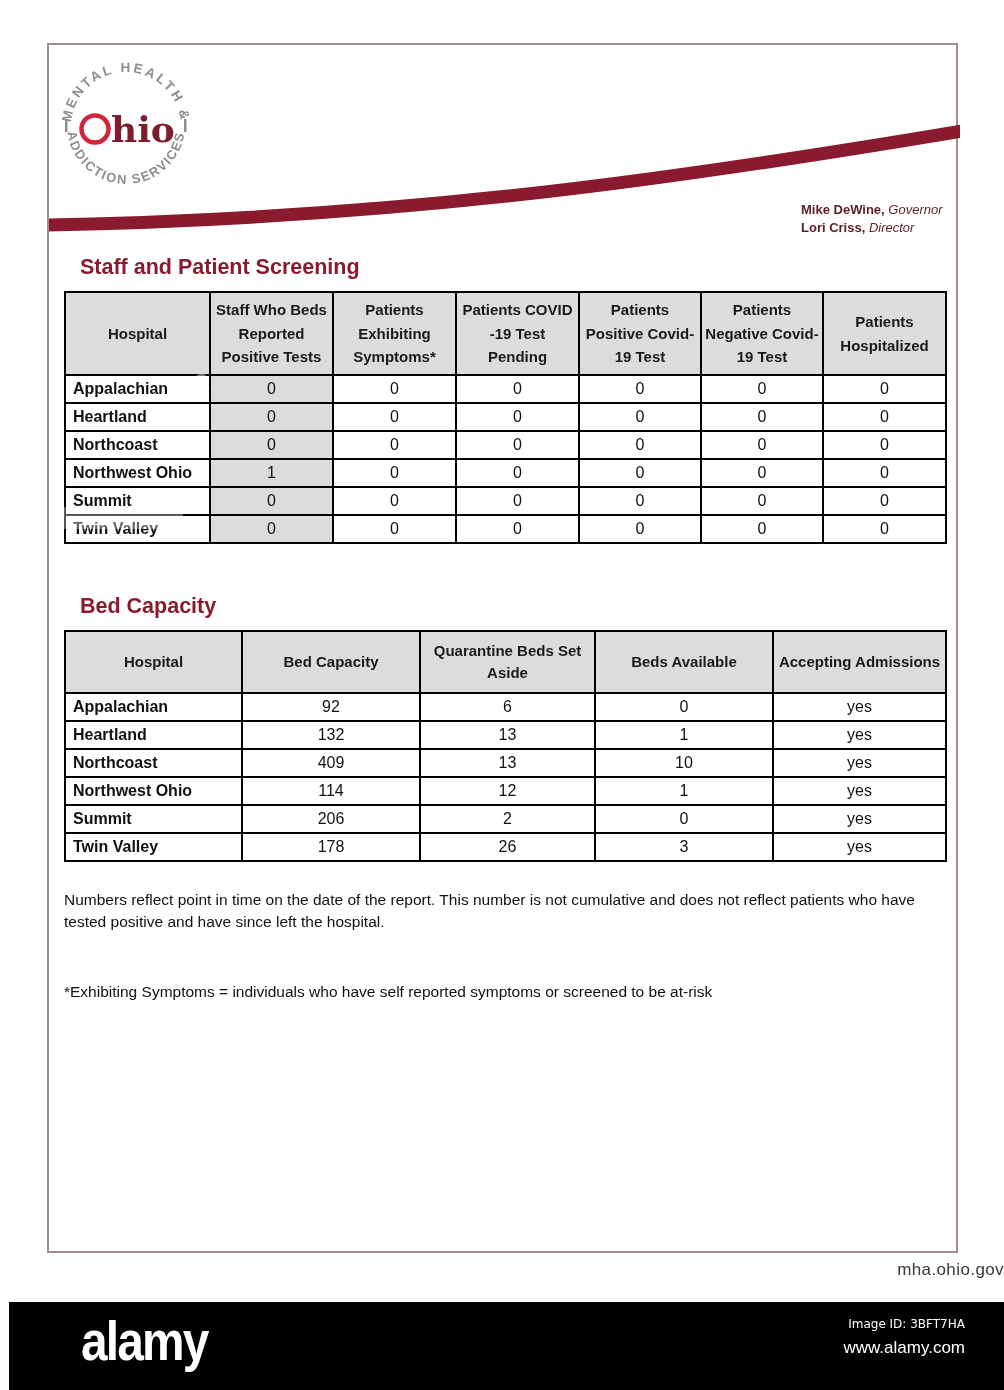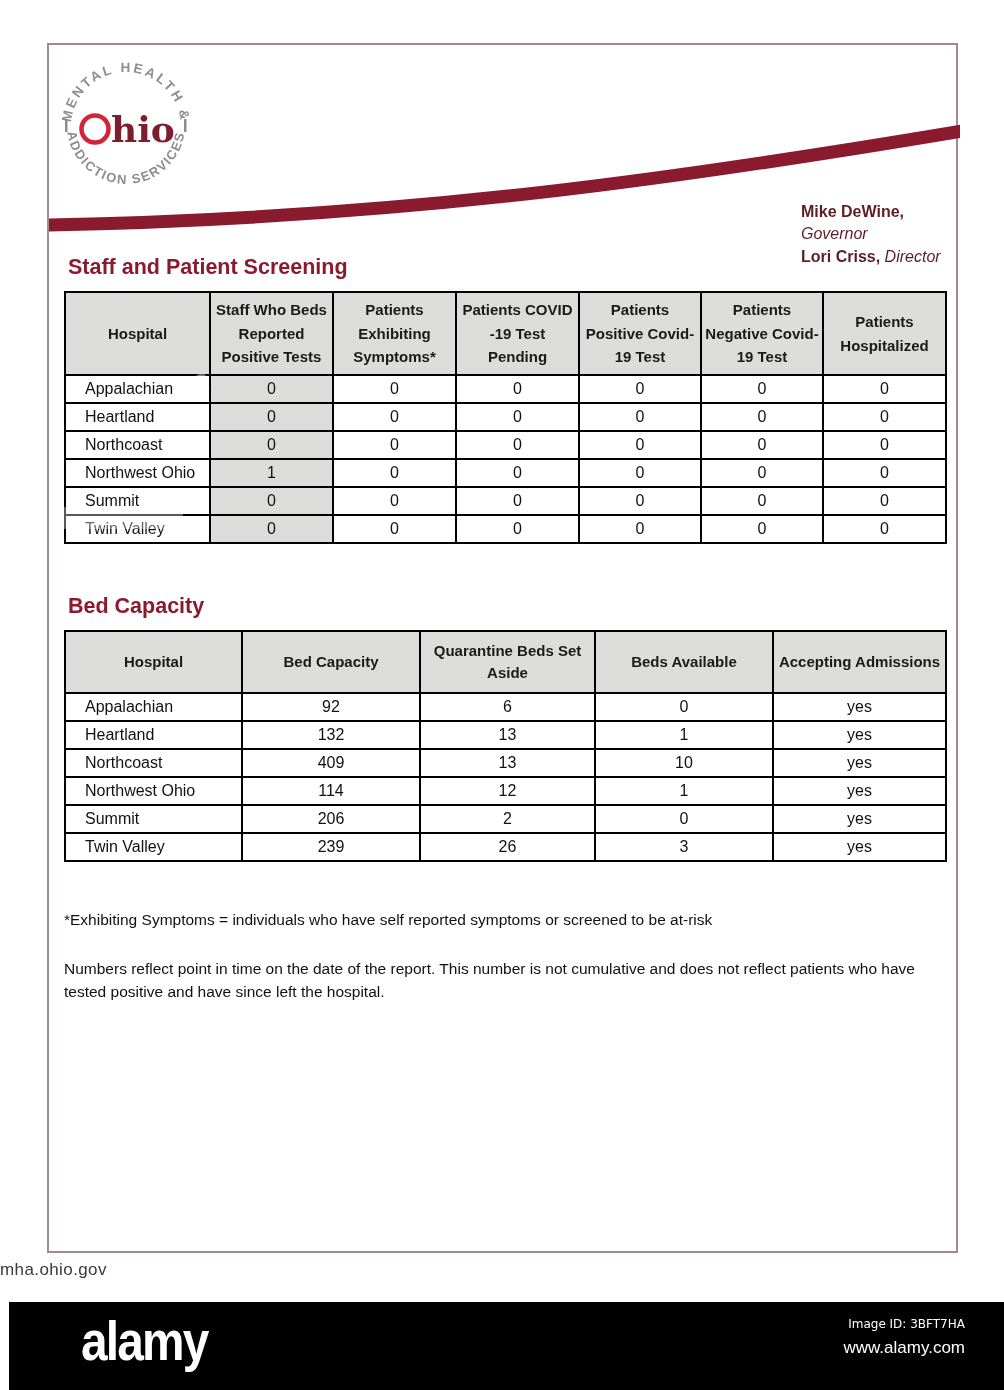--- a/index.html
+++ b/index.html
@@ -8,46 +8,46 @@
   .page{position:absolute;left:47px;top:43px;width:911px;height:1210px;box-sizing:border-box;
         border:2px solid #a18b8d;background:#fff;}
 
   
   .swoosh{position:absolute;left:0;top:0;pointer-events:none;}
   .logo{position:absolute;left:6px;top:8px;}
   .title-block{position:absolute;left:145px;top:28px;}
   .title-line{font-size:35px;font-weight:700;color:#841c30;letter-spacing:-0.5px;line-height:1.12;}
   .updated-row{margin-top:13px;font-size:19px;color:#333;}
   .updated-date{margin-left:16px;color:#111;}
-  .officials{position:absolute;left:752px;top:156px;font-size:16px;line-height:1.4;color:#5e1d26;}
+  .officials{position:absolute;left:752px;top:156px;font-size:13px;line-height:1.4;color:#5e1d26;}
   .official-name{font-weight:700;}
   .official-role{font-style:italic;}
 
   
   .content{position:absolute;left:15px;top:210px;width:881px;}
-  .section-heading{font-size:21.5px;font-weight:700;color:#8a1b2e;margin:0 0 11px 4px;}
+  .section-heading{font-size:21.5px;font-weight:700;color:#8a1b2e;margin:0 0 11px 16px;}
   table{border-collapse:collapse;table-layout:fixed;width:881px;background:#fff;}
   th,td{border:2px solid #000;box-sizing:border-box;}
   th{background:#dcdcda;font-weight:700;font-size:15px;color:#1a1a1a;text-align:center;
      vertical-align:middle;padding:5px 3px;line-height:1.58;}
   td{font-size:16px;text-align:center;vertical-align:middle;height:28px;padding:2px 4px;}
-  td.cell-left{text-align:left;padding-left:19px;}
+  td.cell-left{text-align:left;padding-left:7px;font-weight:bold;}
   .screening-table td:nth-child(2){background:#dcdcda;}
   .screening-table{margin-bottom:50px;}
   .beds-table th{padding:8px 4px;line-height:1.45;}
   .note{font-size:15.5px;color:#111;line-height:1.45;}
   .note-1{margin-top:47px;}
   .note-2{margin-top:27px;padding-right:6px;}
 
   
   .ghost{position:absolute;font-weight:700;color:#ffffff;opacity:0.45;font-size:27px;pointer-events:none;}
   .ghost-rect{position:absolute;background:#fff;opacity:0.35;pointer-events:none;}
 
   
-  .site-footer{position:absolute;left:0;top:1260px;width:100%;text-align:left;
+  .site-footer{position:absolute;left:0;top:1260px;width:100%;text-align:right;
                font-size:17px;color:#3a3a3a;letter-spacing:0.4px;}
   .alamy-bar{position:absolute;left:9px;top:1302px;width:100%;height:88px;background:#010101;}
   .alamy-logo{position:absolute;left:72px;top:6px;font-size:52px;font-weight:700;color:#fff;
               letter-spacing:-2px;transform:scale(0.92,1.08);transform-origin:left top;}
   .bar-right{position:absolute;right:48px;top:15px;text-align:right;color:#fff;}
   .bar-id{font-size:12px;font-family:"DejaVu Sans",sans-serif;}
   .bar-url{font-size:17px;font-weight:400;margin-top:7px;}
 </style>
 </head>
 <body>
@@ -221,30 +221,30 @@
             </tr>
             <tr>
               <td class="cell-left">Summit</td>
               <td>206</td>
               <td>2</td>
               <td>0</td>
               <td>yes</td>
             </tr>
             <tr>
               <td class="cell-left">Twin Valley</td>
-              <td>239</td>
+              <td>178</td>
               <td>26</td>
               <td>3</td>
               <td>yes</td>
             </tr>
           </tbody>
       </table>
 
+      <p class="note note-2">Numbers reflect point in time on the date of the report. This number is not cumulative and does not reflect patients who have tested positive and have since left the hospital.</p>
       <p class="note note-1">*Exhibiting Symptoms = individuals who have self reported symptoms or screened to be at-risk</p>
-      <p class="note note-2">Numbers reflect point in time on the date of the report. This number is not cumulative and does not reflect patients who have tested positive and have since left the hospital.</p>
     </div>
 
     <span class="ghost" style="left:145px;top:320px;">a</span>
     <span class="ghost" style="left:440px;top:328px;">a</span>
     <span class="ghost" style="left:745px;top:322px;">a</span>
     <span class="ghost-rect" style="left:14px;top:462px;width:120px;height:22px;"></span>
   </div>
 
   <div class="site-footer">mha.ohio.gov</div>
 

